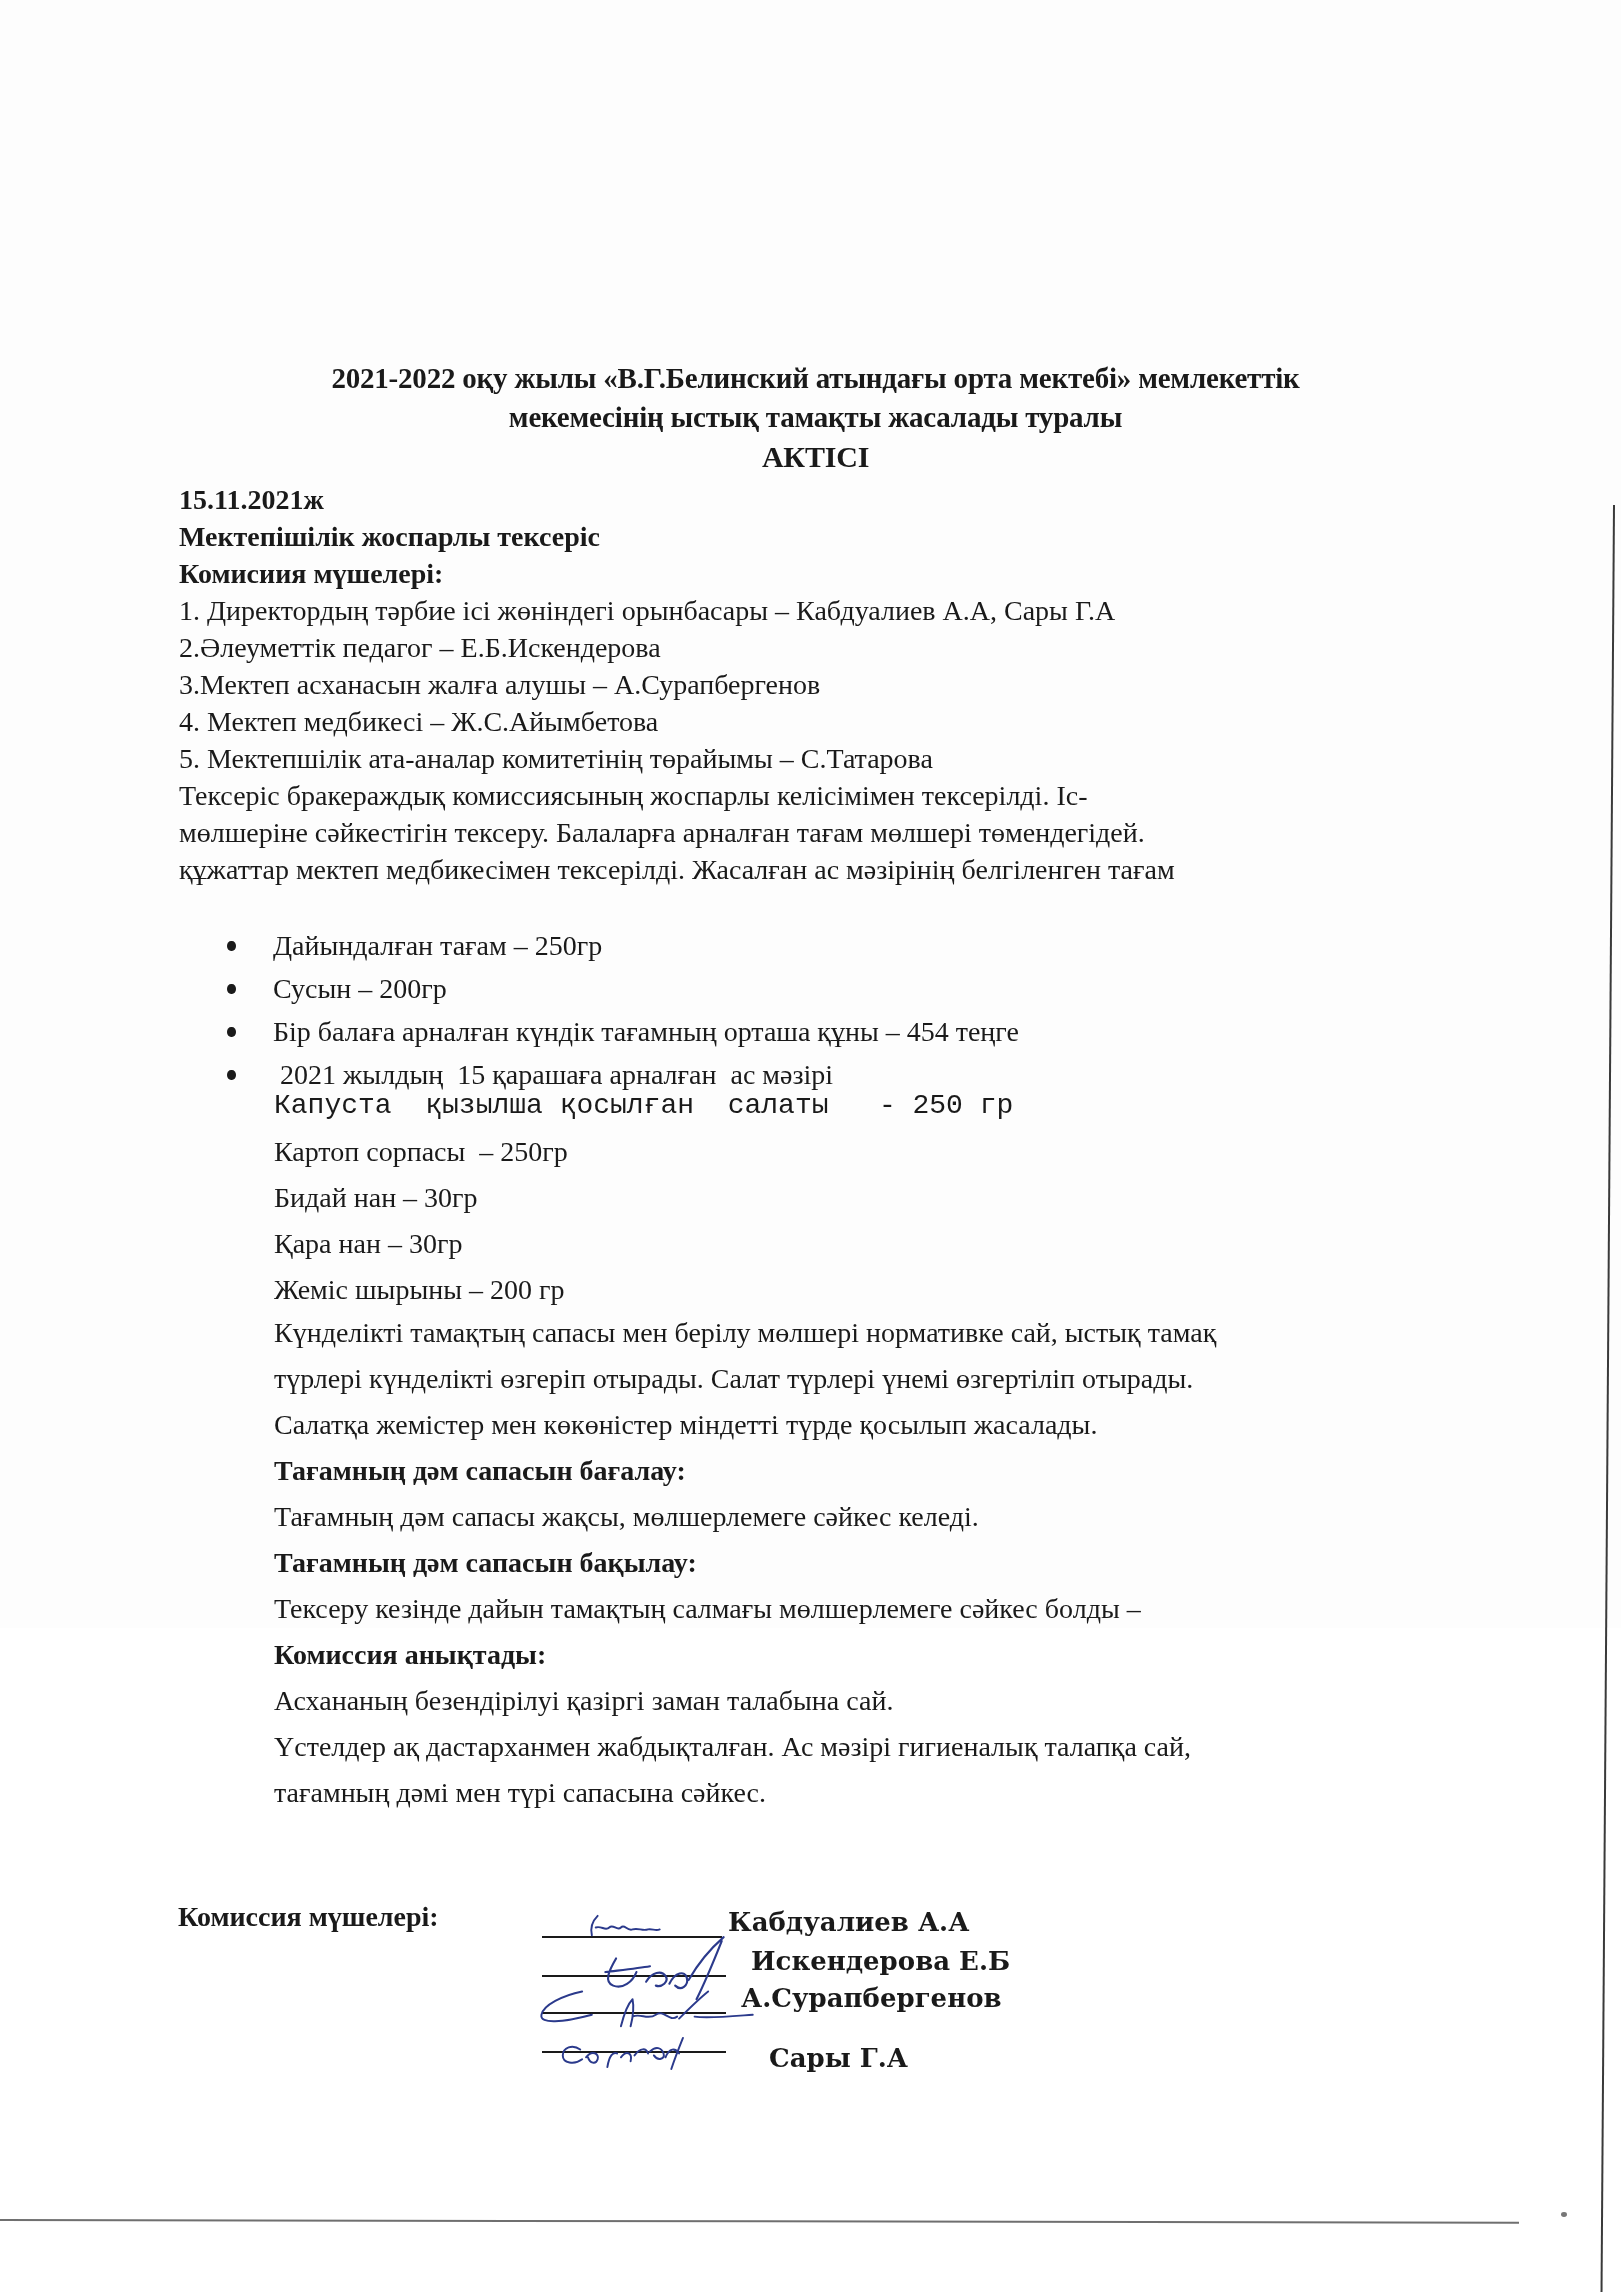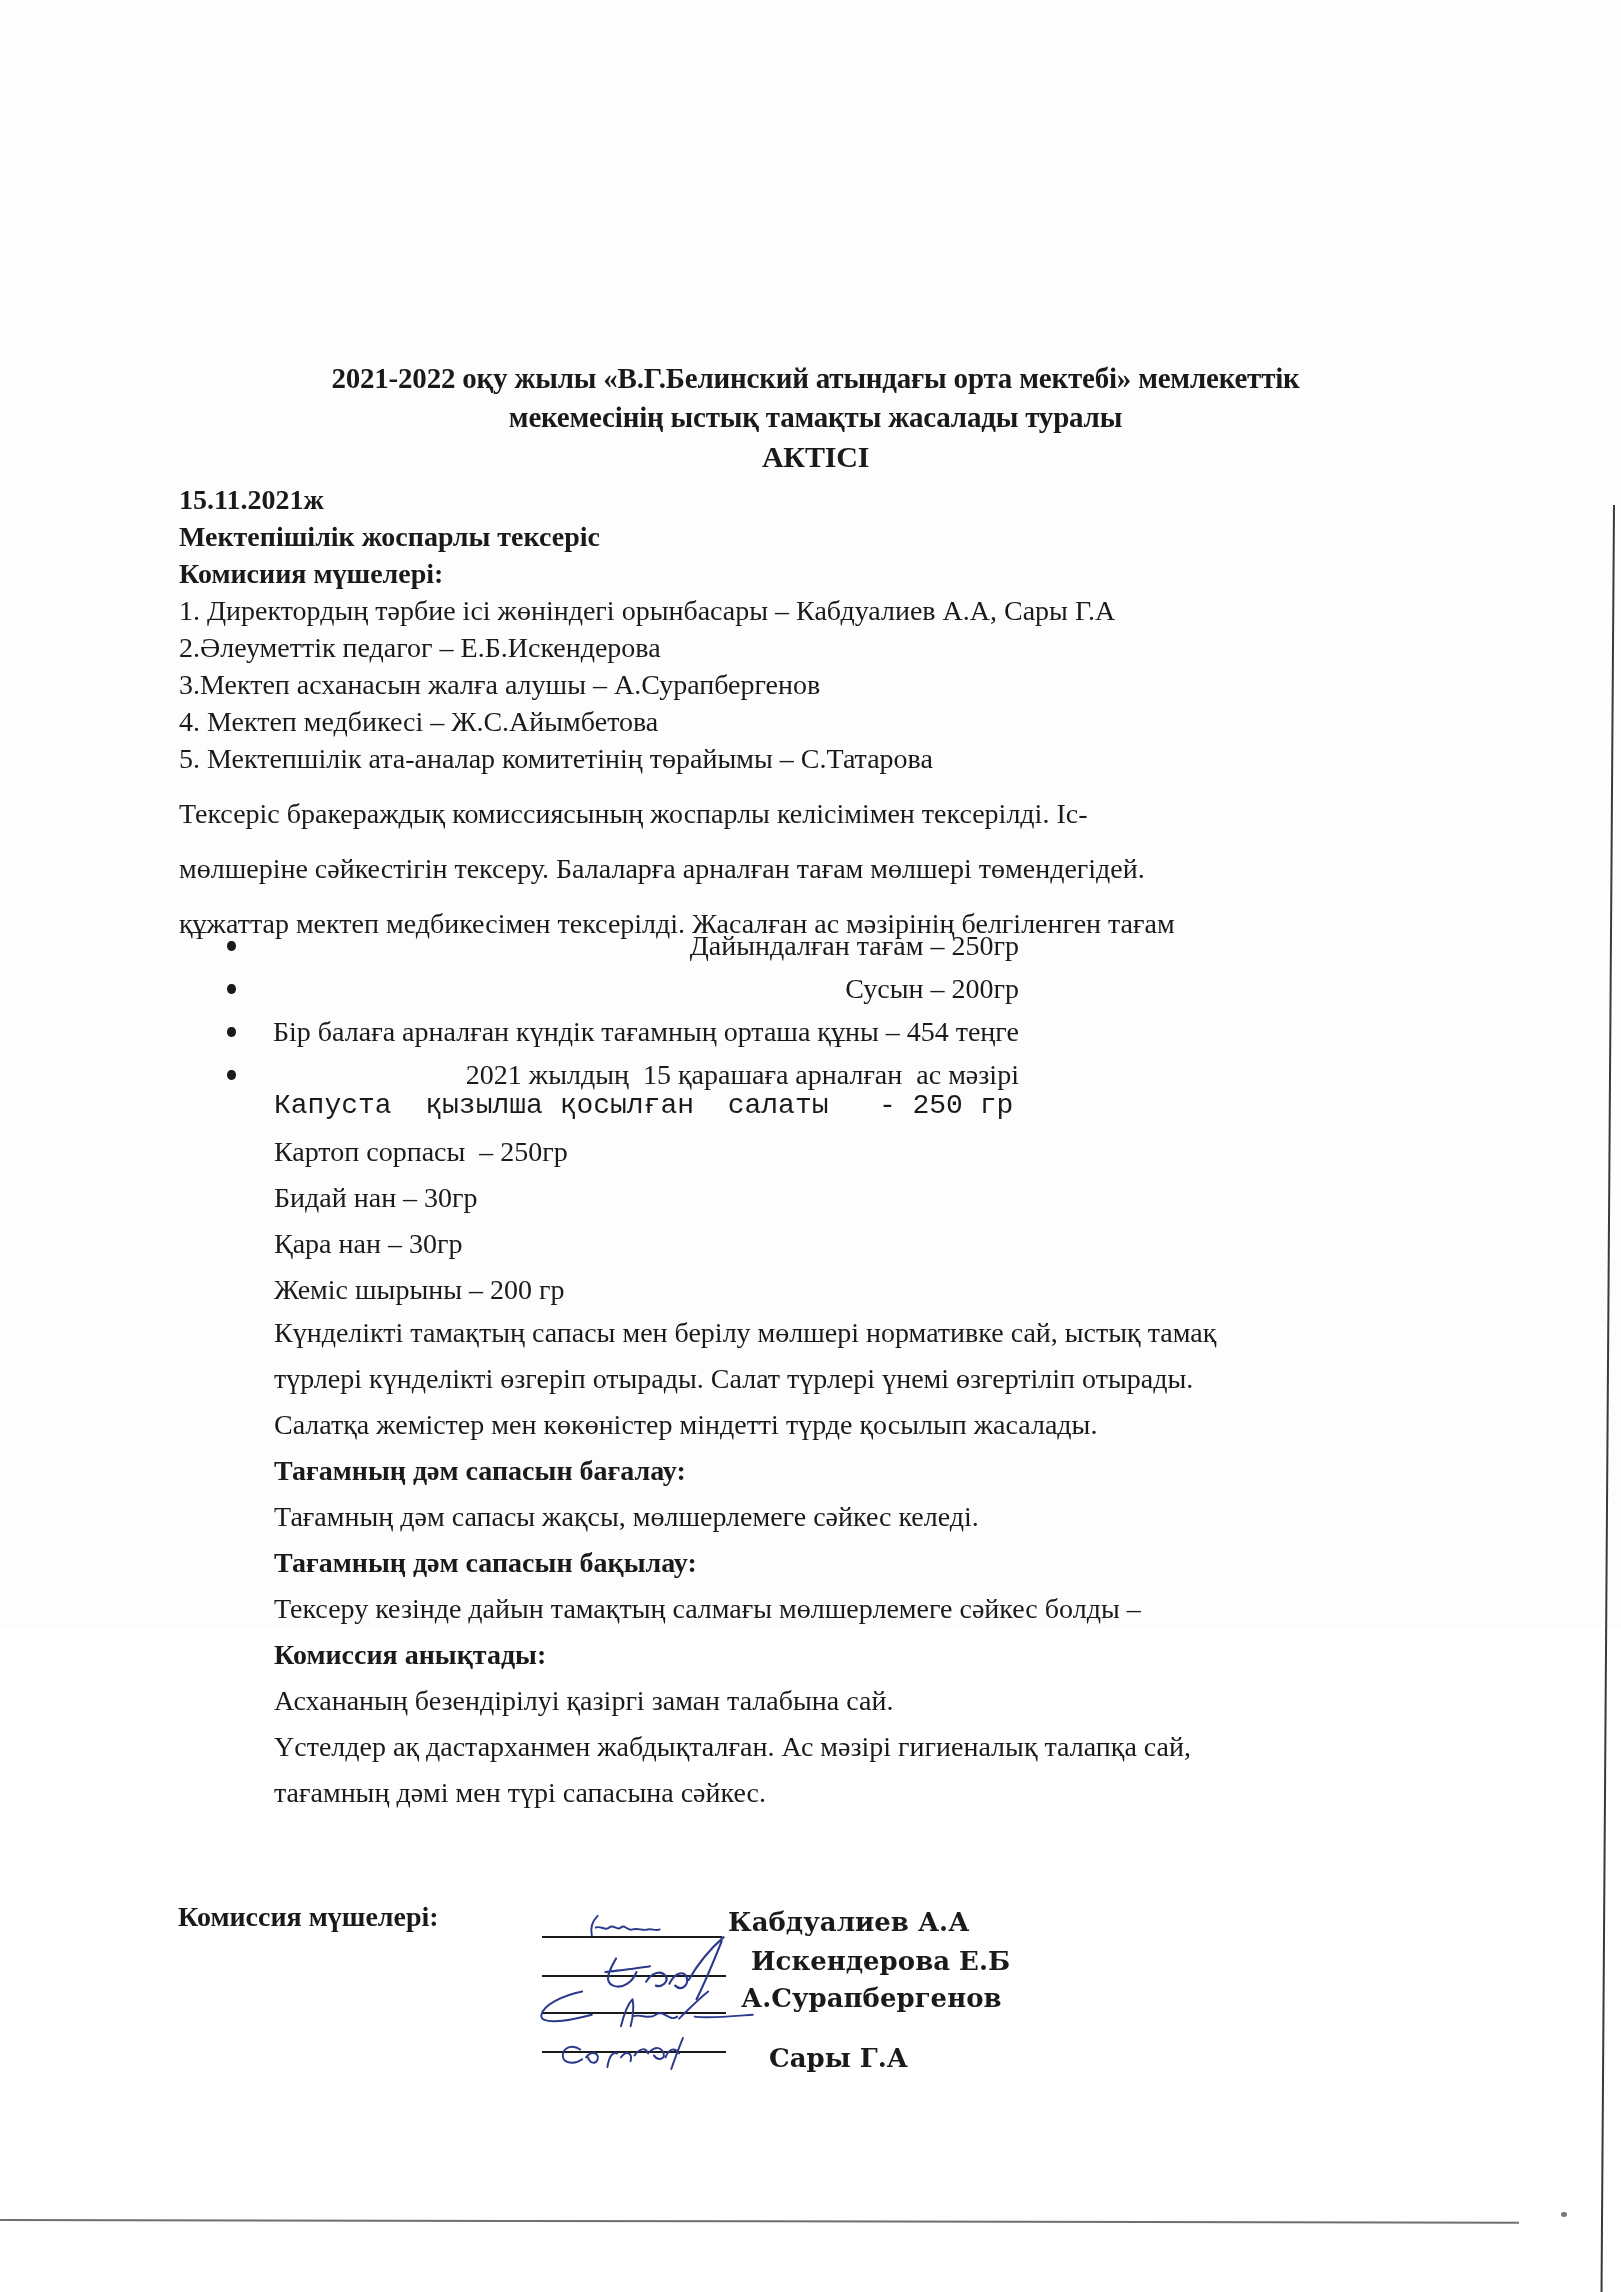--- a/index.html
+++ b/index.html
@@ -77,36 +77,34 @@
     .row {
       height: 37px;
       line-height: 37px;
       white-space: nowrap;
     }
     .bold { font-weight: bold; }
     .para-line {
       height: 37px;
       line-height: 37px;
       white-space: nowrap;
-      margin-top: 18px;
     }
 
     .bullets {
       position: absolute;
       left: 223px;
       top: 924px;
       font-size: 28px;
     }
     .bullet-row {
       height: 43px;
       line-height: 43px;
       white-space: nowrap;
       position: relative;
       padding-left: 50px;
-      text-align: right;
     }
     .bullet-dot {
       position: absolute;
       left: 3.9px;
       top: 16.5px;
       width: 8.7px;
       height: 10.7px;
       border-radius: 50%;
       background: #1a1a1a;
     }

